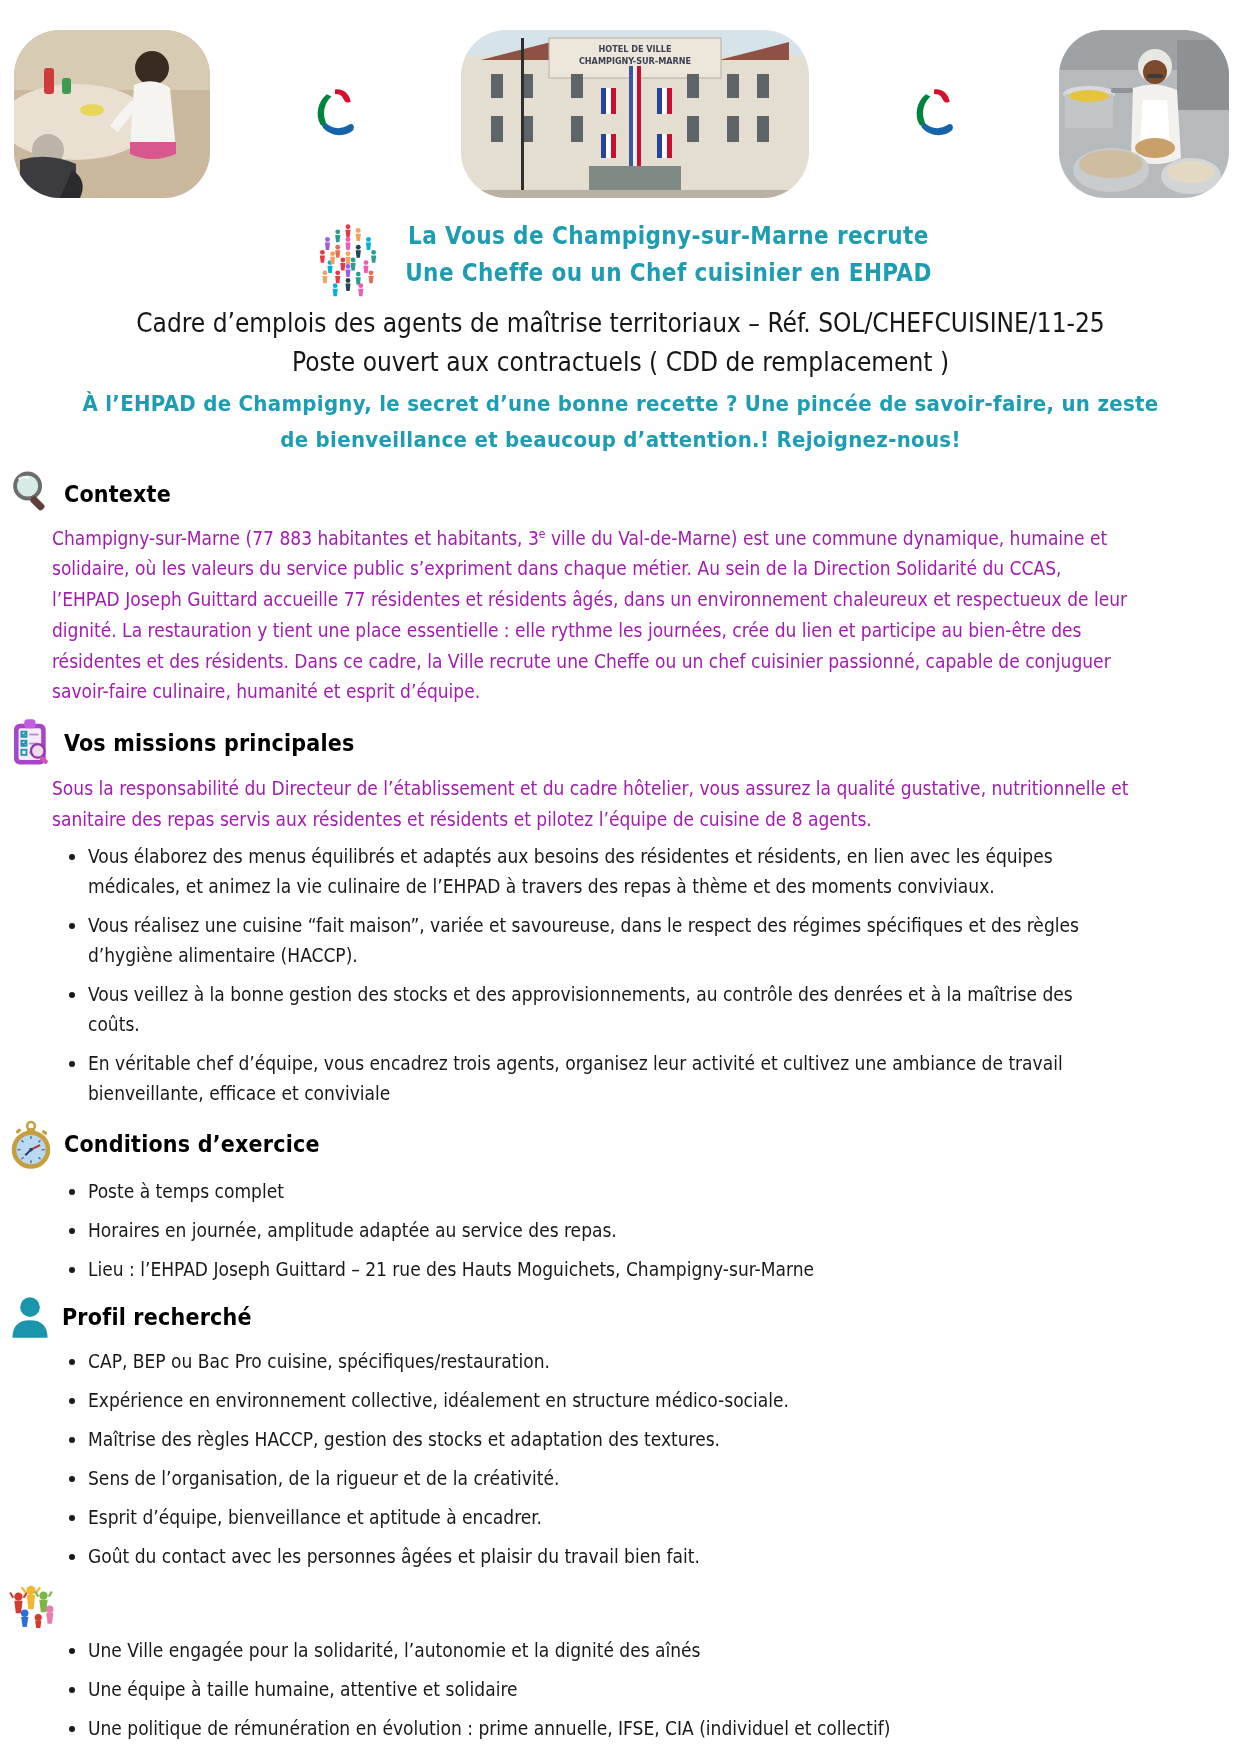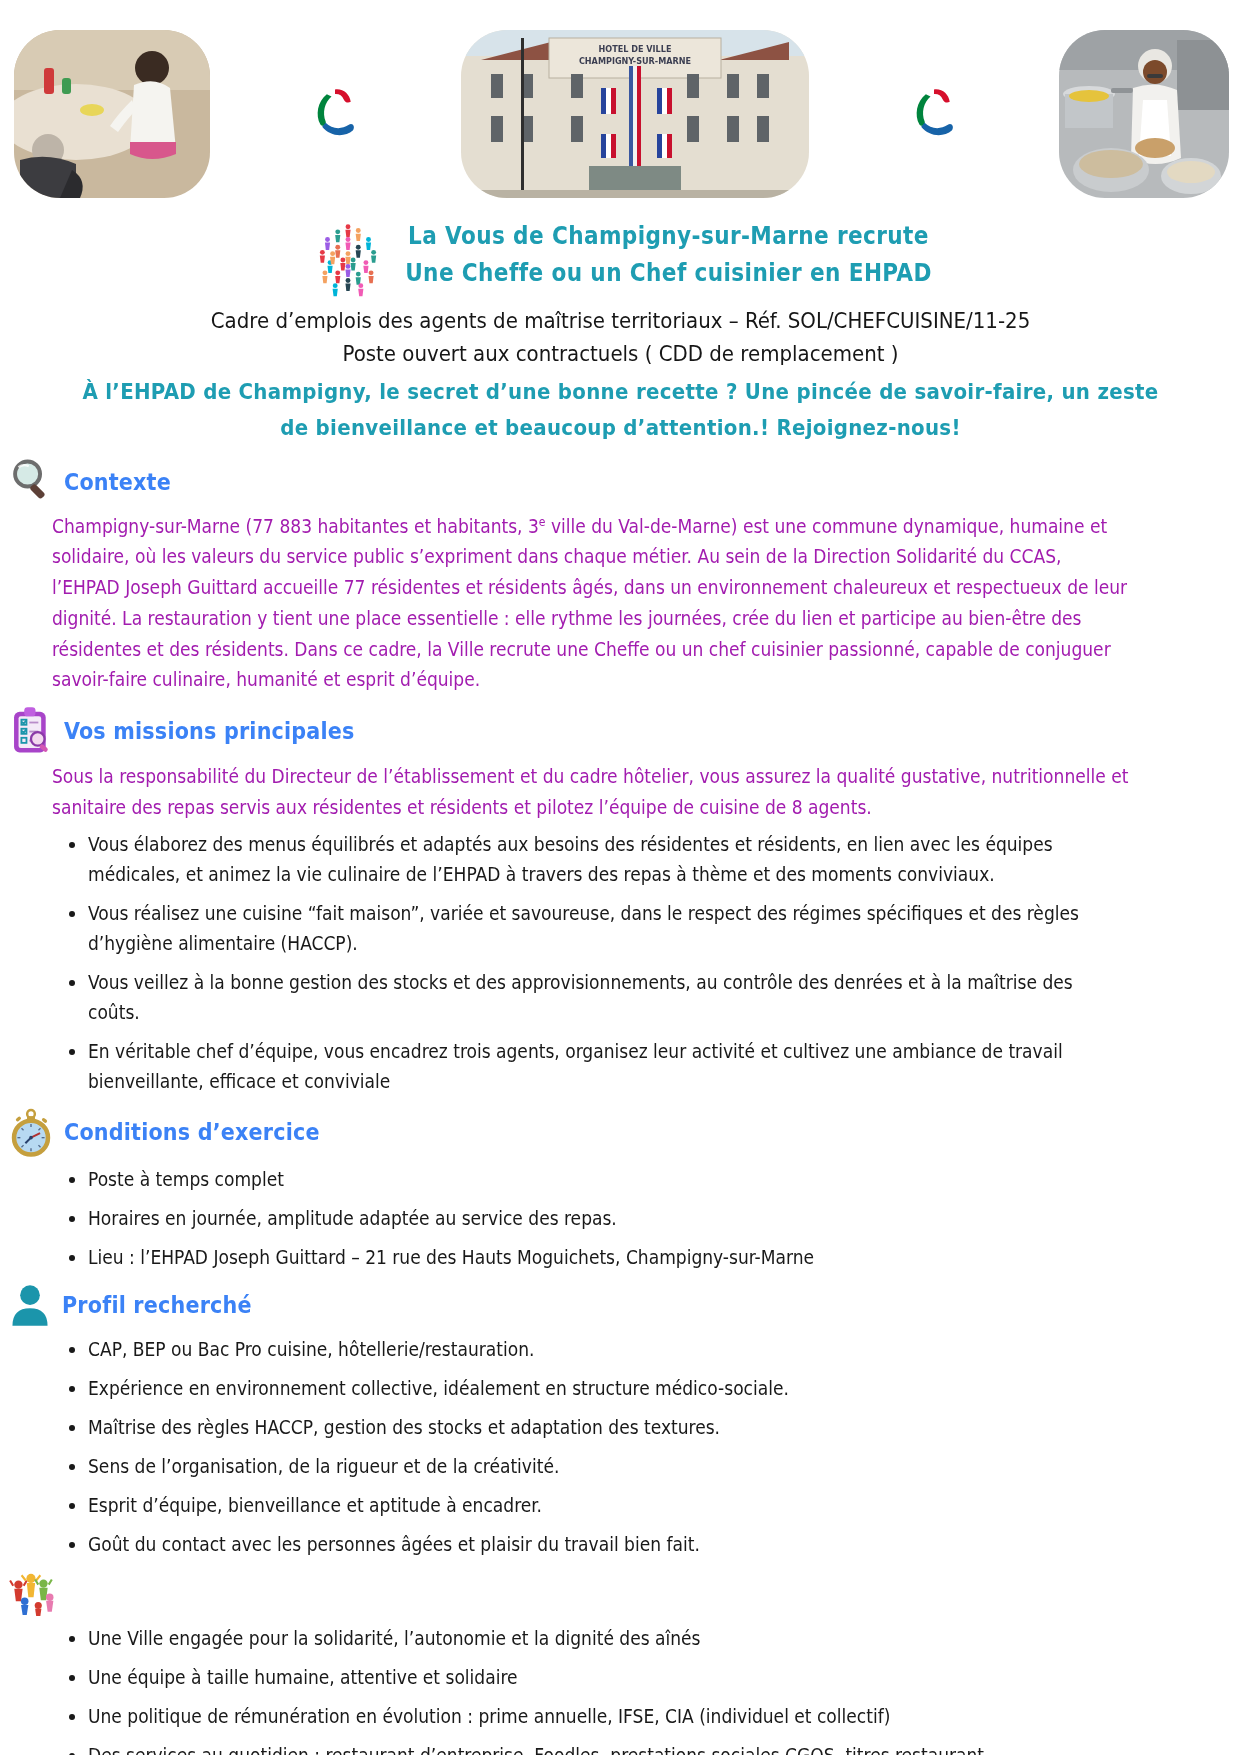--- a/index.html
+++ b/index.html
@@ -11,27 +11,27 @@
   }
   
   .header-strip{display:flex;align-items:center;justify-content:space-between;
     padding:28px 12px 0 14px;height:172px;}
   .photo{border-radius:46px;overflow:hidden;display:block;flex:0 0 auto;}
   .logo-mark{flex:0 0 auto;}
   
   .title-block{display:flex;justify-content:center;align-items:flex-start;gap:18px;margin-top:18px;}
   .title-lines{text-align:center;}
   .hand-teal{color:#1e9db2;font-weight:bold;font-size:24px;line-height:1.55;letter-spacing:.4px;}
-  .plain-dark{color:#161616;font-size:22px;line-height:1.5;font-weight:500;}
+  .plain-dark{color:#161616;font-size:26px;line-height:1.5;font-weight:500;}
   .tagline{max-width:1090px;margin:4px auto 0 auto;text-align:center;
     color:#1e9db2;font-weight:bold;font-size:22px;line-height:1.65;letter-spacing:.3px;}
   
   .section{position:relative;padding:0 60px 0 52px;margin-top:10px;}
   .section-header{display:flex;align-items:center;gap:10px;margin:6px 0 4px -44px;}
-  .section-title{color:#3b82f6;font-weight:bold;font-size:23px;letter-spacing:.2px;}
+  .section-title{color:#000000;font-weight:bold;font-size:23px;letter-spacing:.2px;}
   .body-text{font-size:19px;line-height:1.62;color:#a21caf;max-width:1080px;}
   ul.bullets{margin:6px 0 10px 0;padding-left:36px;max-width:1040px;}
   ul.bullets li{font-size:19px;line-height:1.58;color:#191919;margin-bottom:9px;}
   sup{font-size:12px;}
 </style>
 </head>
 <body>
 
 <div class="page">
 
@@ -254,21 +254,21 @@
 
   <div class="section">
     <div class="section-header">
       <svg width="44" height="46" viewBox="0 0 40 42">
         <circle cx="20" cy="12" r="9" fill="#1b95ab"></circle>
         <path d="M4 40 Q4 24 20 24 Q36 24 36 40 Z" fill="#1b95ab"></path>
       </svg>
       <span class="section-title">Profil recherché</span>
     </div>
     <ul class="bullets">
-        <li>CAP, BEP ou Bac Pro cuisine, hôtellerie/restauration.</li>
+        <li>CAP, BEP ou Bac Pro cuisine, spécifiques/restauration.</li>
         <li>Expérience en environnement collective, idéalement en structure médico-sociale.</li>
         <li>Maîtrise des règles HACCP, gestion des stocks et adaptation des textures.</li>
         <li>Sens de l’organisation, de la rigueur et de la créativité.</li>
         <li>Esprit d’équipe, bienveillance et aptitude à encadrer.</li>
         <li>Goût du contact avec les personnes âgées et plaisir du travail bien fait.</li>
       </ul>
   </div>
 
   <div class="section">
     <div class="section-header">

